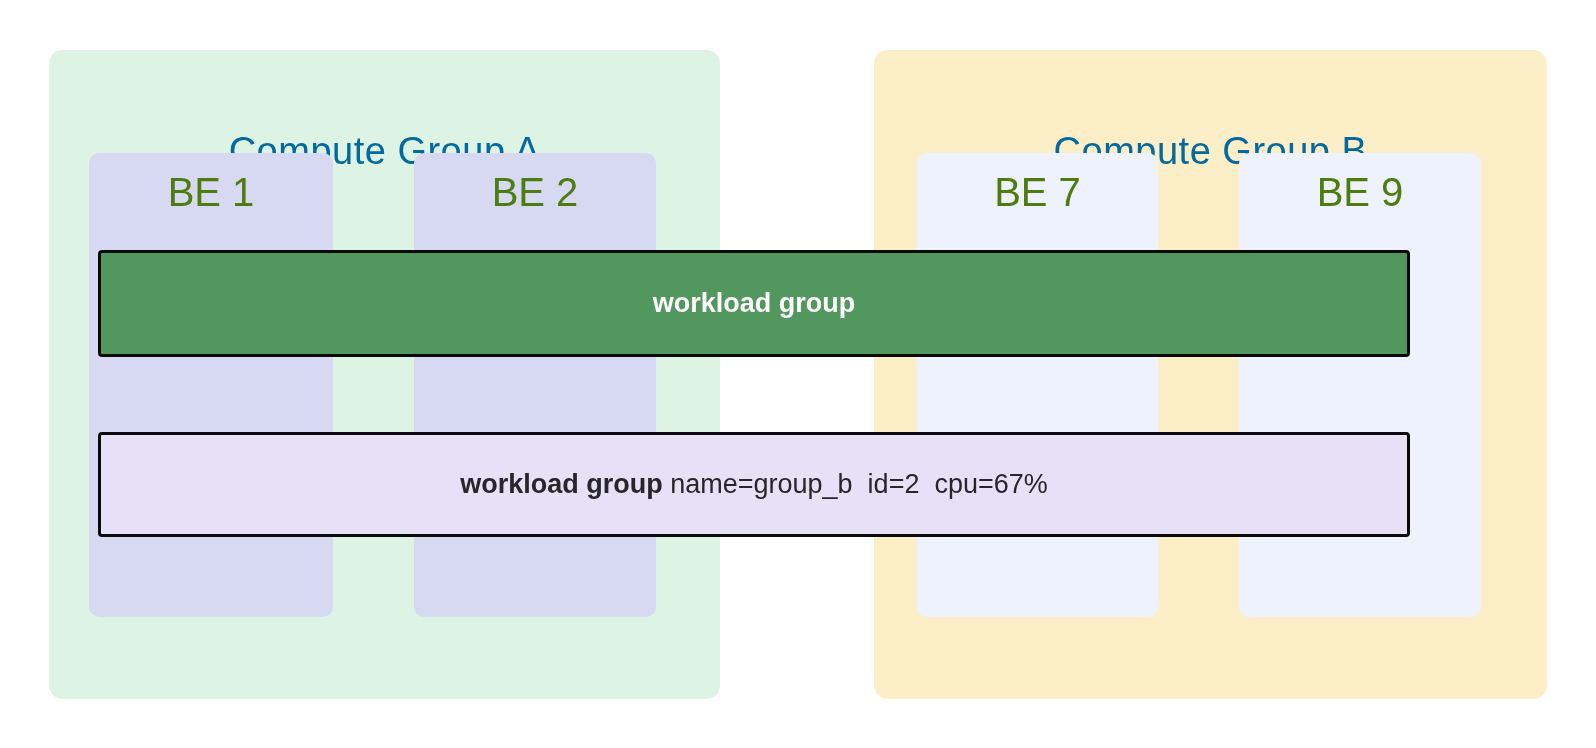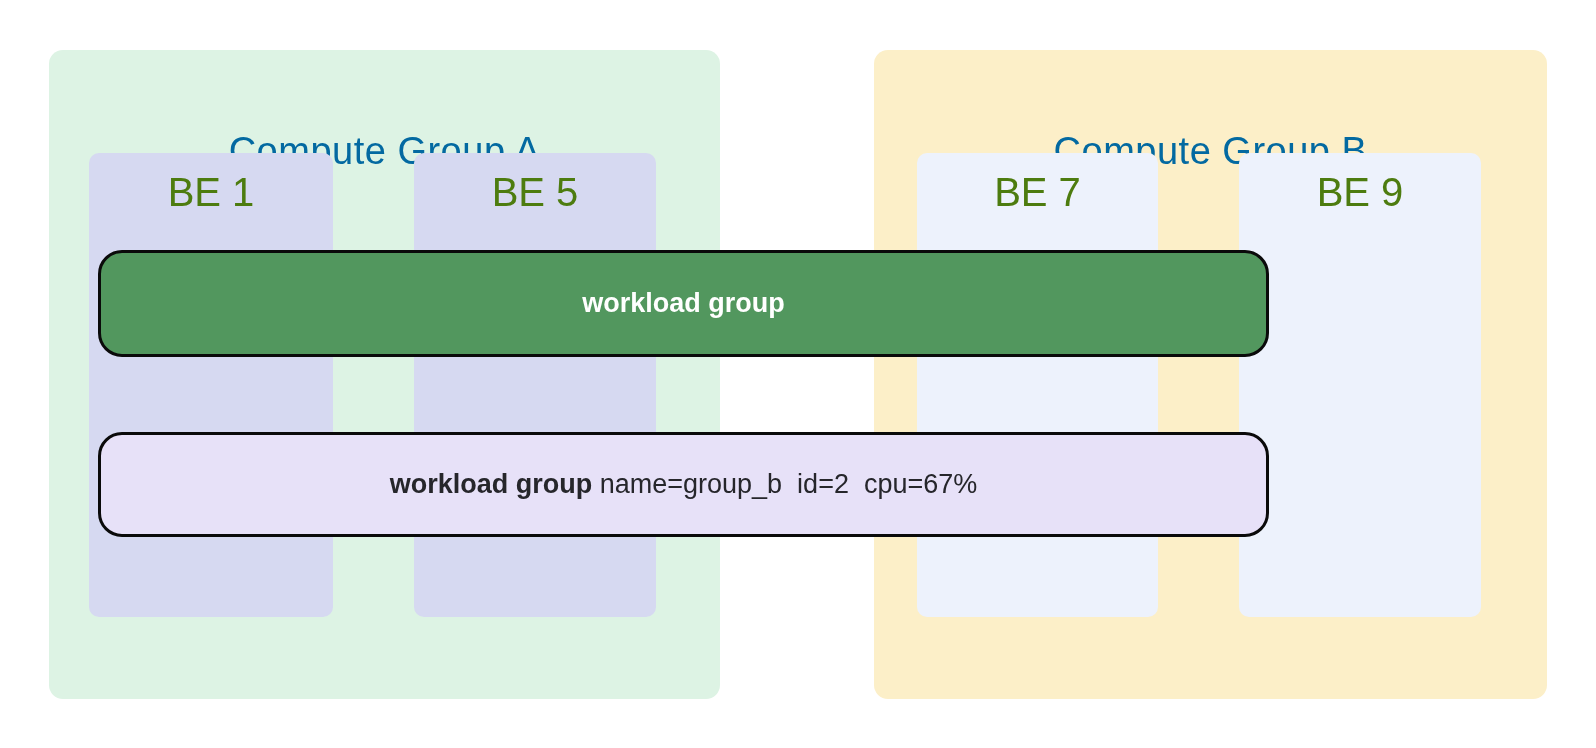--- a/index.html
+++ b/index.html
@@ -48,24 +48,24 @@
     display: block;
     padding-top: 15px;
     text-align: center;
     font-size: 40px;
     line-height: 1.2;
     color: #4d7c0f;
   }
   .workload-bar {
     position: absolute;
     left: 98px;
-    width: 1171px;
+    width: 1312px;
     box-sizing: border-box;
     border: 3.5px solid #0a0a0a;
-    border-radius: 24px;
+    border-radius: 4px;
     display: flex;
     align-items: center;
     justify-content: center;
     font-size: 27px;
     white-space: pre;
   }
   .workload-bar.g1 { top: 250px; height: 107px; }
   .workload-bar.g2 { top: 432px; height: 105px; }
   .wl-bold { font-weight: 700; white-space: pre; }
   .wl-attrs { font-weight: 400; white-space: pre; }
@@ -81,21 +81,21 @@
 
   <div class="compute-group b" style="background-color: rgb(252, 239, 200);">
     <div class="group-title">Compute Group B</div>
   </div>
 
   <div class="be-node n1" style="background-color: rgb(214, 217, 241);">
     <span class="be-label">BE 1</span>
   </div>
 
   <div class="be-node n2" style="background-color: rgb(214, 217, 241);">
-    <span class="be-label">BE 5</span>
+    <span class="be-label">BE 2</span>
   </div>
 
   <div class="be-node n3" style="background-color: rgb(237, 242, 252);">
     <span class="be-label">BE 7</span>
   </div>
 
   <div class="be-node n4" style="background-color: rgb(237, 242, 252);">
     <span class="be-label">BE 9</span>
   </div>
 

